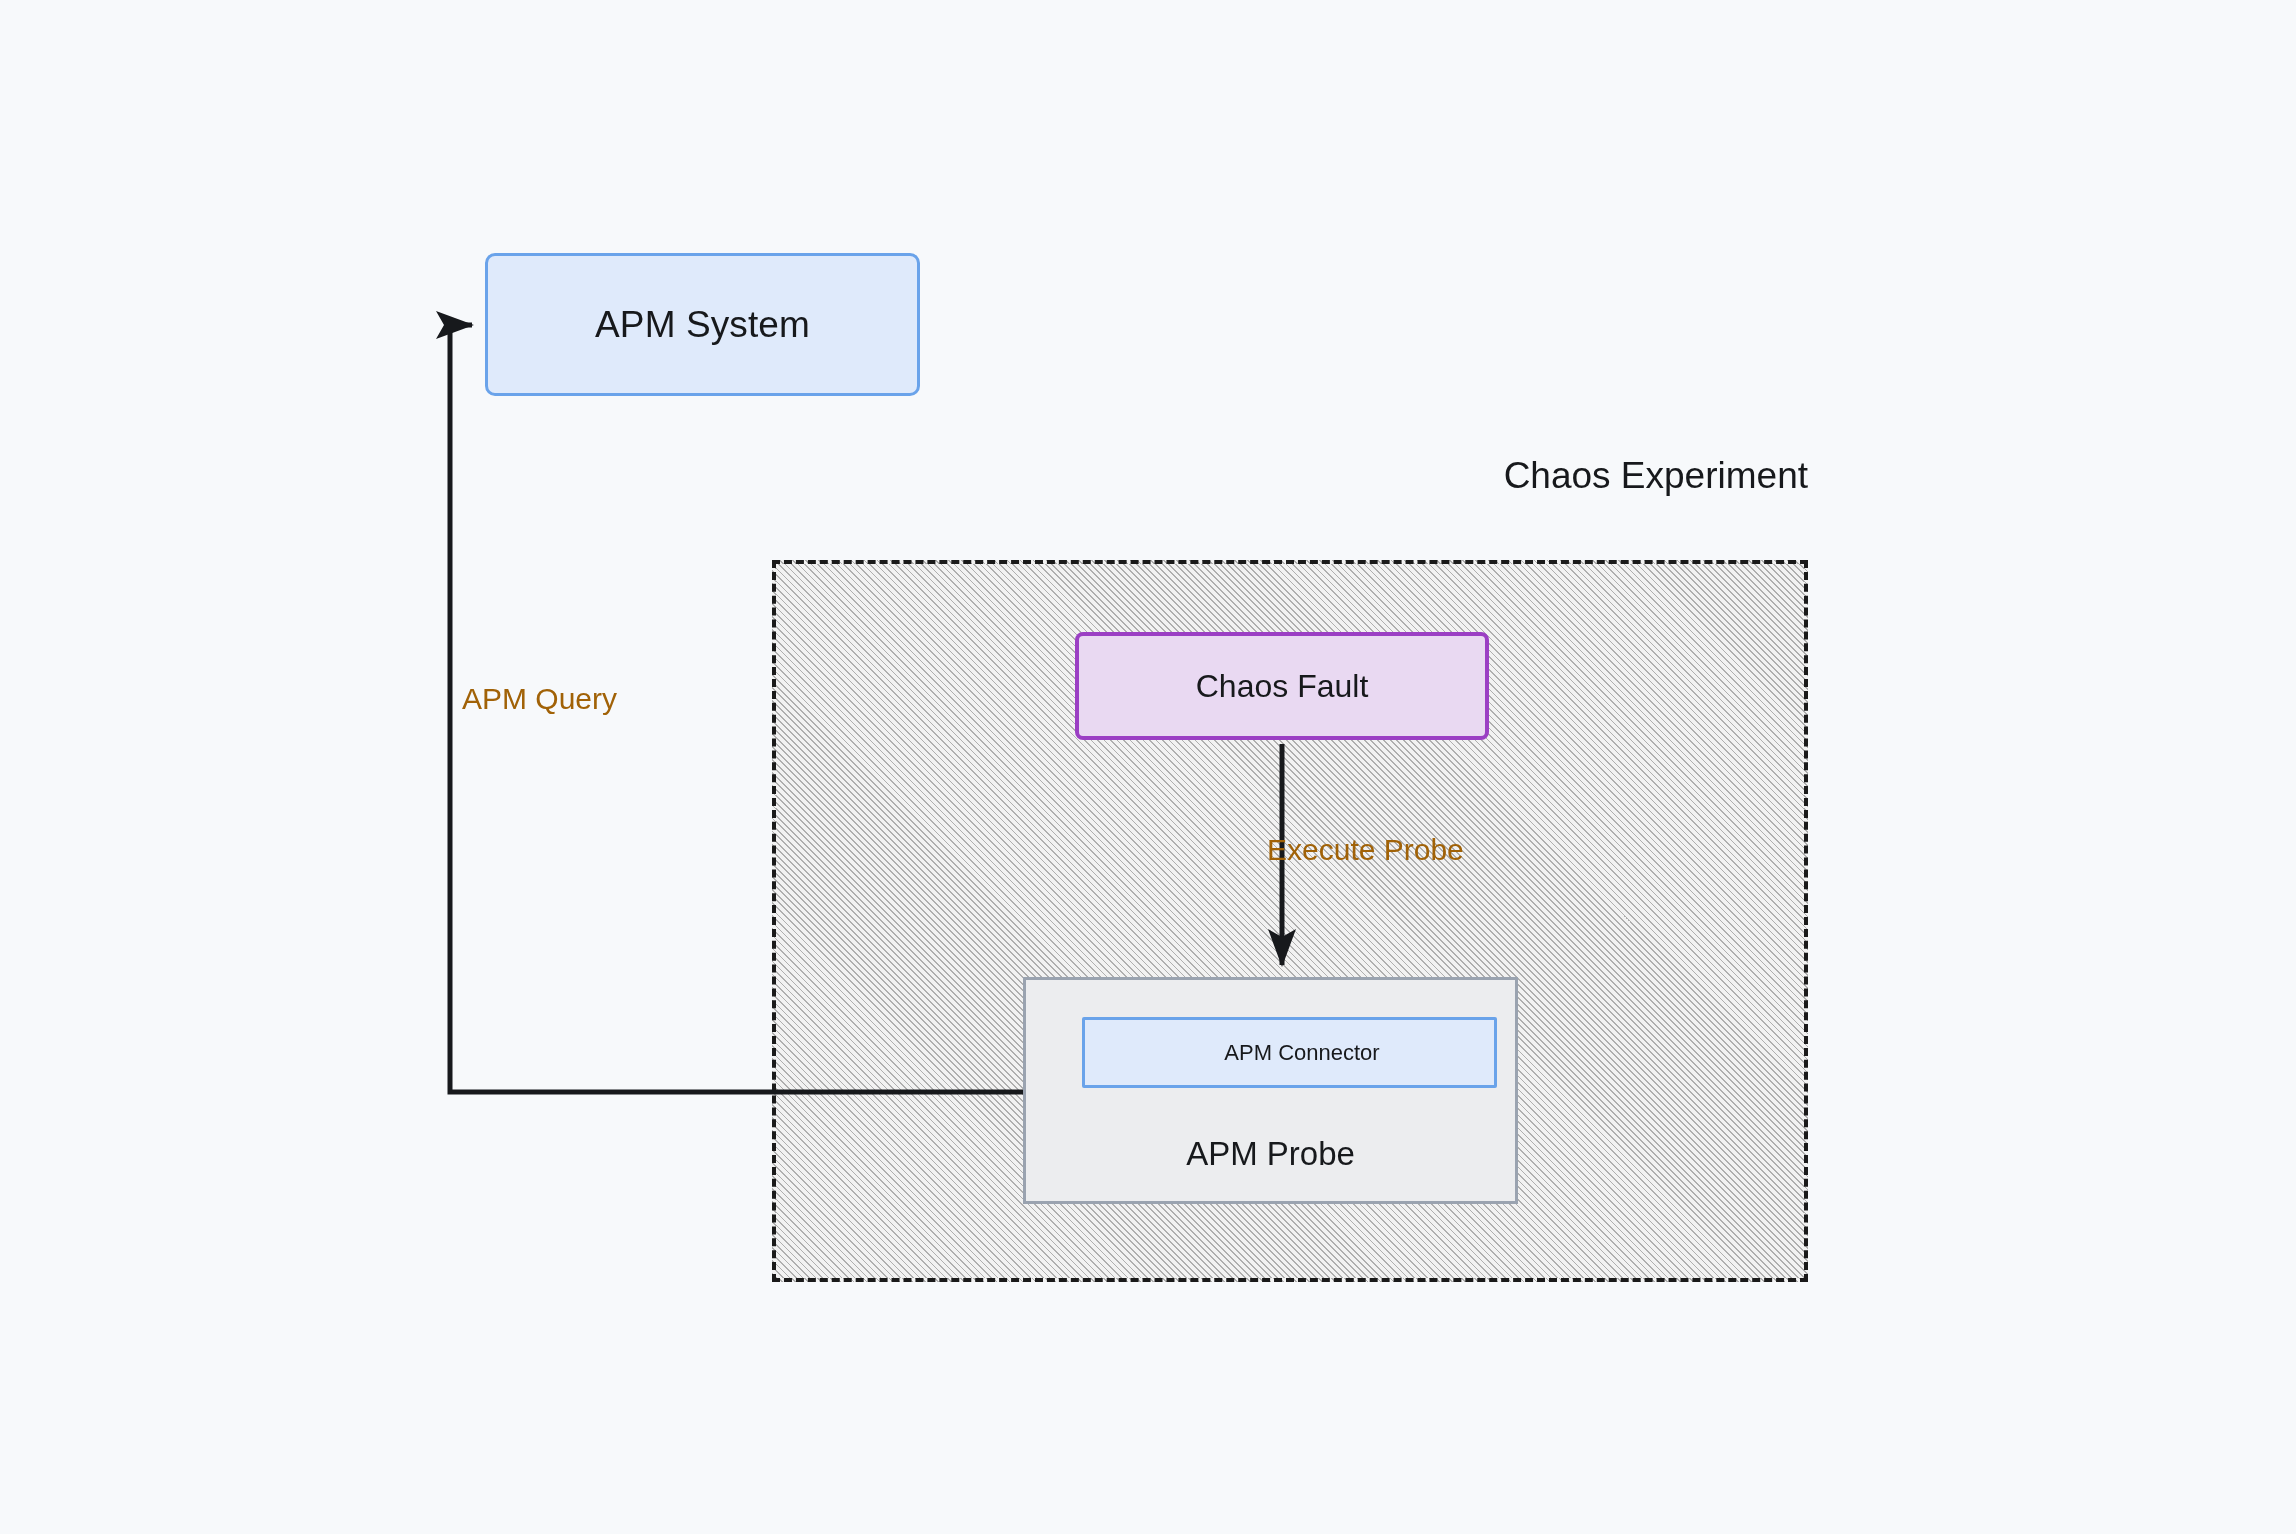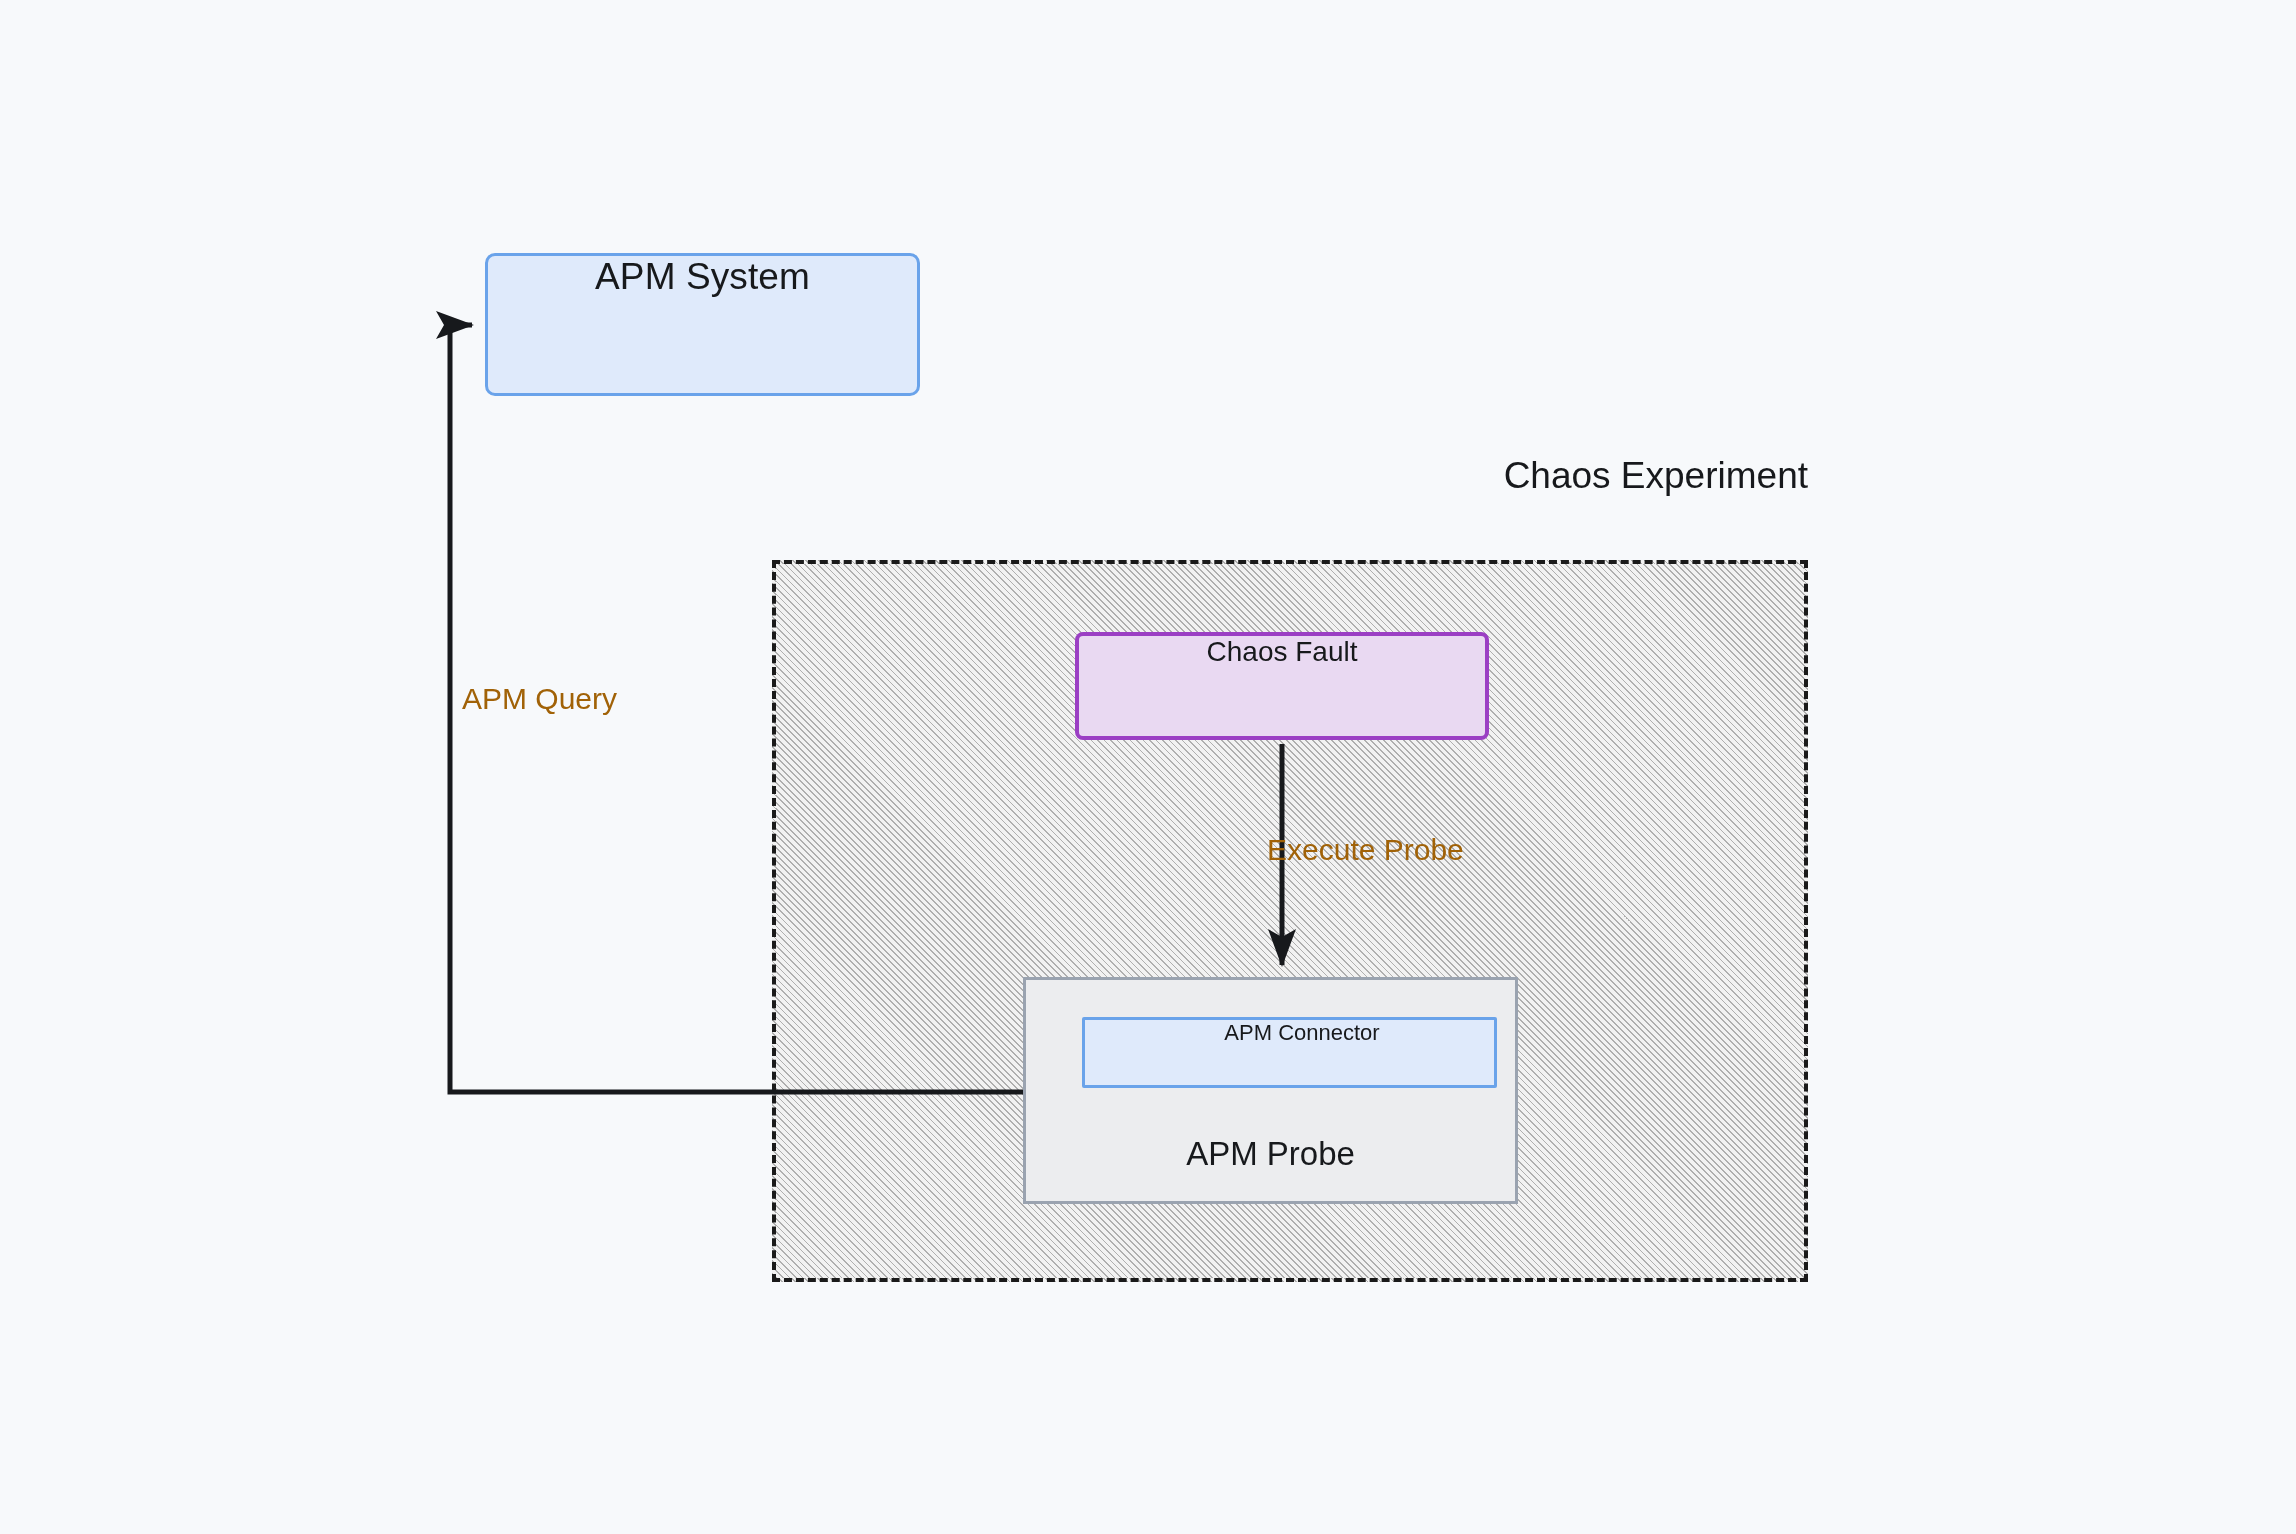--- a/index.html
+++ b/index.html
@@ -18,21 +18,21 @@
     height: 1534px;
     background: #f7f9fb;
     overflow: hidden;
   }
 
   
   .node {
     position: absolute;
     box-sizing: border-box;
     display: flex;
-    align-items: flex-start;
+    align-items: center;
     justify-content: center;
     text-align: center;
     color: #17191c;
   }
 
   
   #apm-system {
     left: 485px;
     top: 253px;
     width: 435px;
@@ -78,21 +78,21 @@
 
   
   #chaos-fault {
     left: 1075px;
     top: 632px;
     width: 414px;
     height: 108px;
     background: #e9d9f2;
     border: 4px solid #9b3fc4;
     border-radius: 8px;
-    font-size: 28px;
+    font-size: 32px;
   }
 
   
   #apm-probe {
     left: 1023px;
     top: 977px;
     width: 495px;
     height: 227px;
     background: #ecedef;
     border: 3px solid #9aa3b0;

